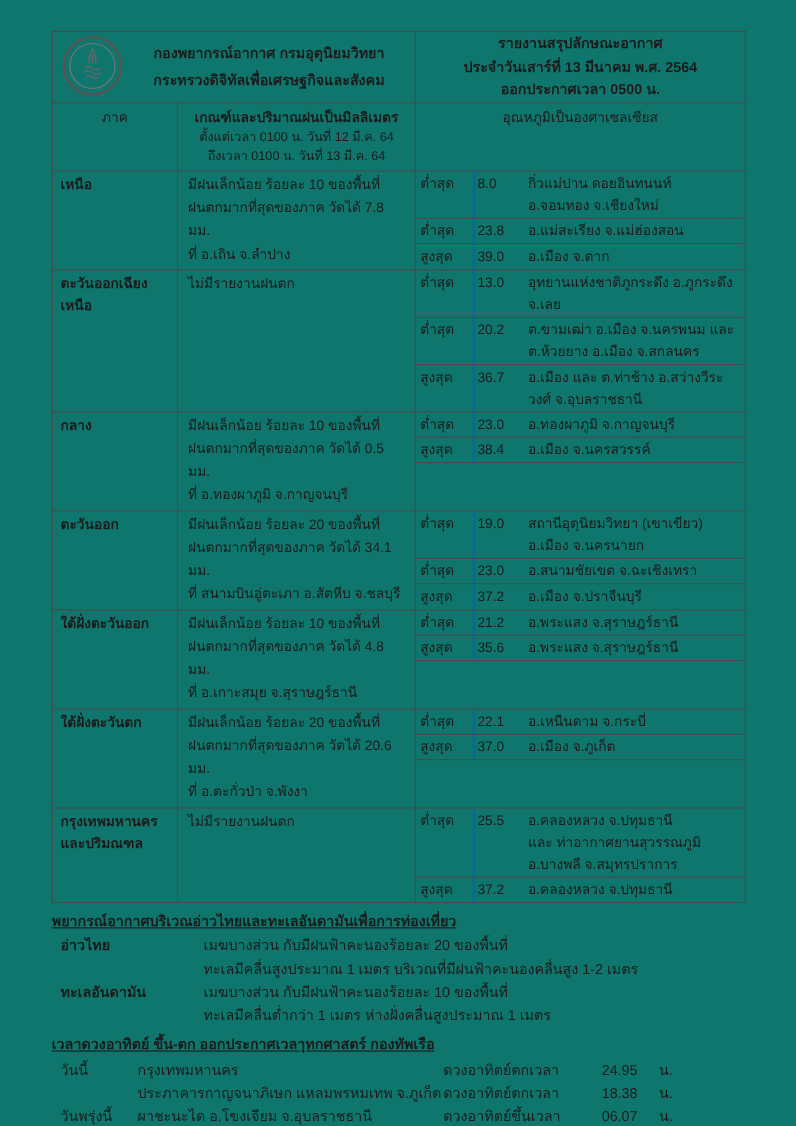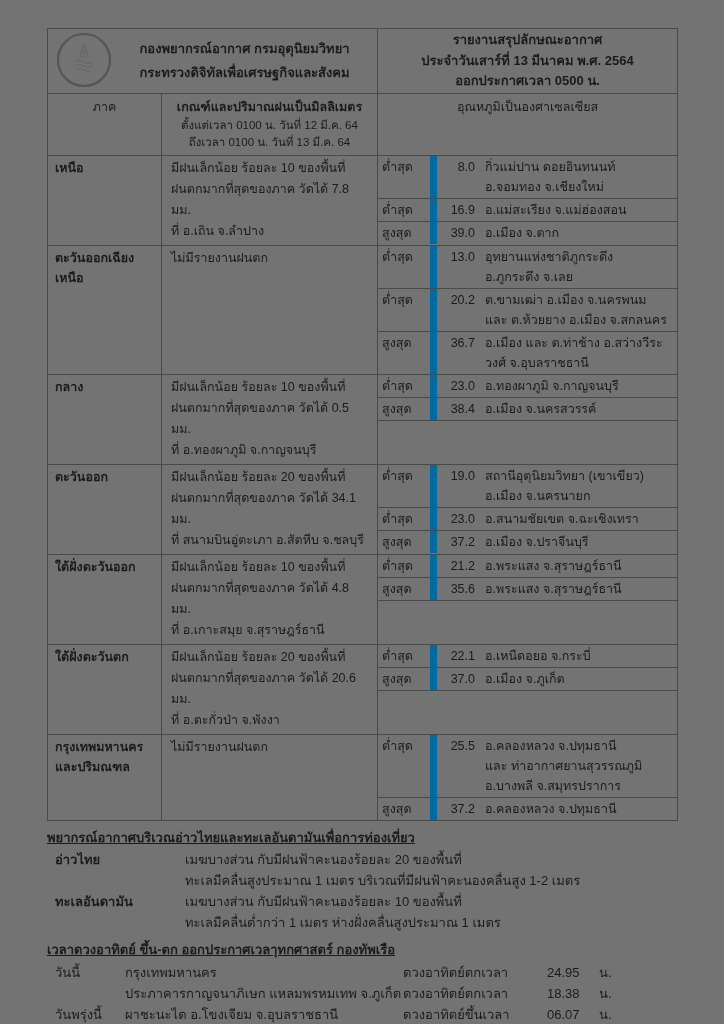--- a/index.html
+++ b/index.html
@@ -1,35 +1,35 @@
 <!DOCTYPE html>
 <html><head>
 <meta charset="utf-8">
 <style>
   html,body{margin:0;padding:0;background:#e8e8e8}
   body{width:724px;height:1024px;font-family:"Liberation Sans","DejaVu Sans",sans-serif;color:#1b1b1b}
-  .doc{box-sizing:border-box;width:724px;height:1024px;background:#737373;padding:28px 47px 18px;display:flex;flex-direction:column;overflow:hidden}
+  .doc{box-sizing:border-box;width:724px;height:1024px;background:#0f766e;padding:28px 47px 18px;display:flex;flex-direction:column;overflow:hidden}
   
   table.mt{width:630px;border-collapse:collapse;table-layout:fixed;font-size:12.5px}
   table.mt td{border:1px solid #4a4a4a;vertical-align:top;padding:0}
   .hdr-left{display:flex;align-items:center;gap:8px;padding:3px 8px;height:58px}
   .agency{flex:1;text-align:center;font-weight:bold;font-size:13px;line-height:1.85}
   .hdr-right{display:flex;flex-direction:column;justify-content:center;height:64px;text-align:center;font-weight:bold;font-size:13px;line-height:1.6}
   td.vmid{vertical-align:middle}
   .ch{text-align:center;padding:3px 2px}
   .ch .b{font-weight:bold;line-height:1.6}
   .ch .s{font-size:11.5px;line-height:1.5}
   .rg{font-weight:bold;padding:2px 7px;line-height:1.65}
   .rn{padding:2px 9px;line-height:1.7}
   .tc-wrap{width:100%}
   .trow{display:flex;align-items:flex-start;border-bottom:1px solid #4a4a4a;min-height:21px;line-height:1.6}
   td.tc .tc-wrap .trow:last-child{border-bottom:none}
   td.tc.open .tc-wrap .trow:last-child{border-bottom:1px solid #4a4a4a}
-  .tl{flex:0 0 44px;padding:1px 4px;border-right:7px solid #0369a1;align-self:stretch}
-  .tv{flex:0 0 36px;text-align:right;padding:1px 2px}
+  .tl{flex:0 0 44px;padding:1px 4px;border-right:2px solid #0369a1;align-self:stretch}
+  .tv{flex:0 0 36px;padding:1px 2px}
   .tloc{flex:1;padding:1px 8px}
   
   .sec{font-size:13px;margin-top:7px}
   .sec-title{font-weight:bold;text-decoration:underline;line-height:1.6;margin-bottom:2px}
   .sea-row{display:flex;line-height:1.6}
   .sea-label{flex:0 0 138px;font-weight:bold;padding-left:8px;box-sizing:border-box}
   .sea-body{flex:1}
   .sun-row{display:flex;line-height:1.6}
   .sun-day{flex:0 0 78px;font-weight:normal;padding-left:8px;box-sizing:border-box}
   .sun-loc{flex:0 0 278px}
@@ -105,21 +105,21 @@
           </td>
       <td class="tc">
             <div class="tc-wrap">
         <div class="trow">
                 <div class="tl">ต่ำสุด</div>
                 <div class="tv">8.0</div>
                 <div class="tloc">กิ่วแม่ปาน ดอยอินทนนท์ อ.จอมทอง จ.เชียงใหม่</div>
               </div>
         <div class="trow">
                 <div class="tl">ต่ำสุด</div>
-                <div class="tv">16.9</div>
+                <div class="tv">23.8</div>
                 <div class="tloc">อ.แม่สะเรียง จ.แม่ฮ่องสอน</div>
               </div>
         <div class="trow">
                 <div class="tl">สูงสุด</div>
                 <div class="tv">39.0</div>
                 <div class="tloc">อ.เมือง จ.ตาก</div>
               </div>
       </div>
           </td>
     </tr>
@@ -249,21 +249,21 @@
         <div>มีฝนเล็กน้อย ร้อยละ 20 ของพื้นที่</div>
         <div>ฝนตกมากที่สุดของภาค วัดได้ 20.6 มม.</div>
         <div>ที่ อ.ตะกั่วป่า จ.พังงา</div>
       </div>
           </td>
       <td class="tc open">
             <div class="tc-wrap">
         <div class="trow">
                 <div class="tl">ต่ำสุด</div>
                 <div class="tv">22.1</div>
-                <div class="tloc">อ.เหนืดอยอ จ.กระบี่</div>
+                <div class="tloc">อ.เหนืนดาม จ.กระบี่</div>
               </div>
         <div class="trow">
                 <div class="tl">สูงสุด</div>
                 <div class="tv">37.0</div>
                 <div class="tloc">อ.เมือง จ.ภูเก็ต</div>
               </div>
       </div>
           </td>
     </tr>
 

